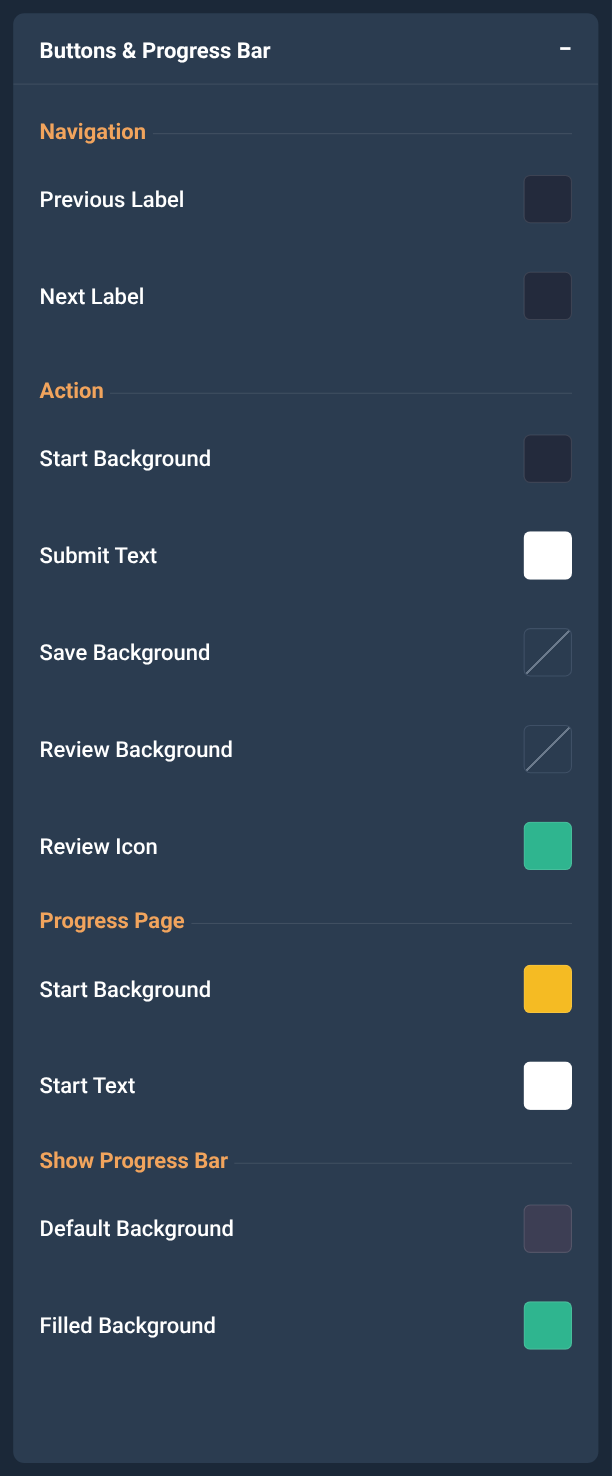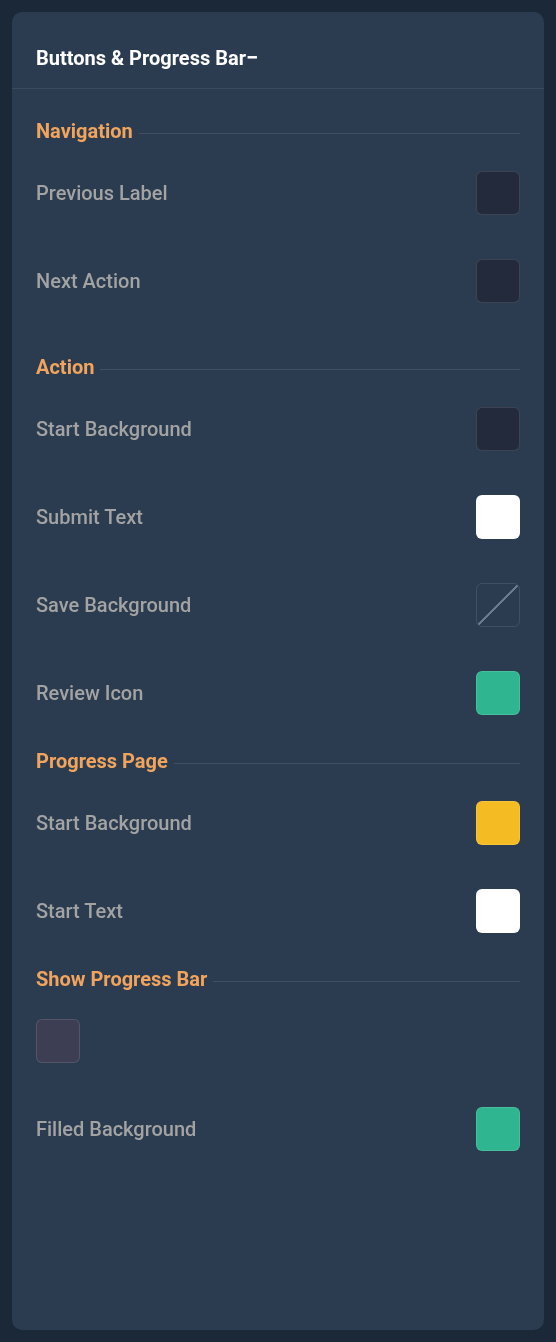--- a/index.html
+++ b/index.html
@@ -12,25 +12,24 @@
     }
     .panel {
       background: #2b3c50;
       border-radius: 10px;
       width: 100%;
       height: 100%;
       overflow: hidden;
     }
     .panel-header {
       display: flex;
-      justify-content: flex-start;
+      justify-content: space-between;
       align-items: center;
       padding: 22px 24px 18px 24px;
       border-bottom: 1px solid rgba(255,255,255,0.08);
-      margin-top: 12px;
     }
     .panel-title {
       color: #ffffff;
       font-size: 20px;
       font-weight: 700;
     }
     .collapse-icon {
       color: #ffffff;
       font-size: 22px;
       font-weight: 700;
@@ -65,21 +64,21 @@
       background: rgba(255,255,255,0.10);
       margin-top: 4px;
     }
     .row {
       display: flex;
       justify-content: space-between;
       align-items: center;
       padding: 22px 0;
     }
     .row-label {
-      color: #a3a3a3;
+      color: #ffffff;
       font-size: 20px;
       font-weight: 500;
     }
     .swatch {
       width: 44px;
       height: 44px;
       border-radius: 6px;
       border: 1px solid rgba(255,255,255,0.12);
       cursor: pointer;
       position: relative;
@@ -117,21 +116,21 @@
         <div class="section-title">Navigation</div>
         <div class="section-rule"></div>
       </div>
 
       <div class="row">
         <div class="row-label">Previous Label</div>
         <div class="swatch" style="background:#232a3c;"></div>
       </div>
 
       <div class="row">
-        <div class="row-label">Next Action</div>
+        <div class="row-label">Next Label</div>
         <div class="swatch" style="background:#232a3c;"></div>
       </div>
     </div>
 
     <div class="section">
       <div class="section-header">
         <div class="section-title">Action</div>
         <div class="section-rule"></div>
       </div>
 
@@ -144,20 +143,24 @@
         <div class="row-label">Submit Text</div>
         <div class="swatch" style="background:#ffffff;"></div>
       </div>
 
       <div class="row">
         <div class="row-label">Save Background</div>
         <div class="swatch transparent"></div>
       </div>
 
 
+      <div class="row">
+        <div class="row-label">Review Background</div>
+        <div class="swatch transparent"></div>
+      </div>
 
       <div class="row">
         <div class="row-label">Review Icon</div>
         <div class="swatch" style="background:#2fb58f;"></div>
       </div>
     </div>
 
     <div class="section">
       <div class="section-header tight">
         <div class="section-title">Progress Page</div>
@@ -175,20 +178,21 @@
       </div>
     </div>
 
     <div class="section">
       <div class="section-header tight">
         <div class="section-title">Show Progress Bar</div>
         <div class="section-rule"></div>
       </div>
 
       <div class="row">
+        <div class="row-label">Default Background</div>
         <div class="swatch" style="background:#3d3e54;"></div>
       </div>
 
       <div class="row">
         <div class="row-label">Filled Background</div>
         <div class="swatch" style="background:#2fb58f;"></div>
       </div>
     </div>
 
   </div>

